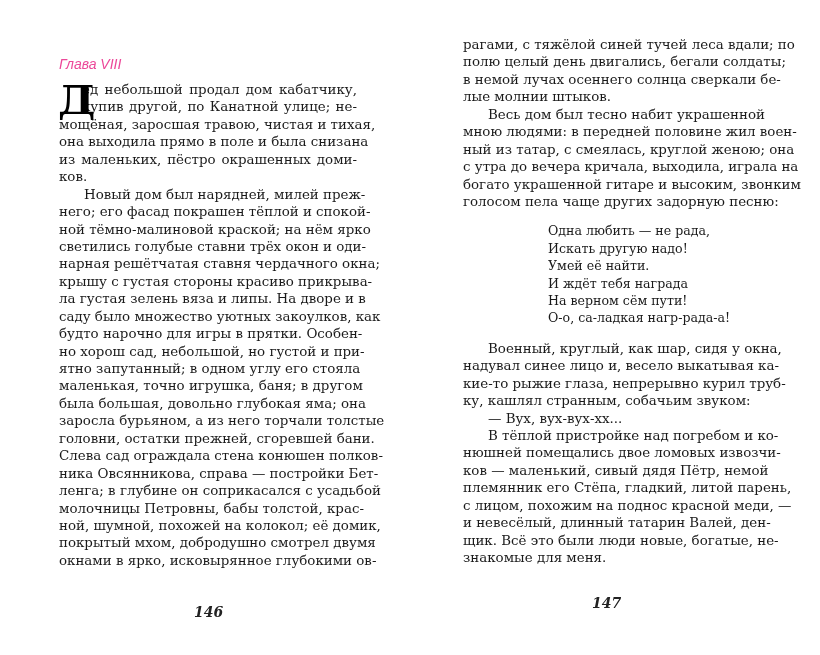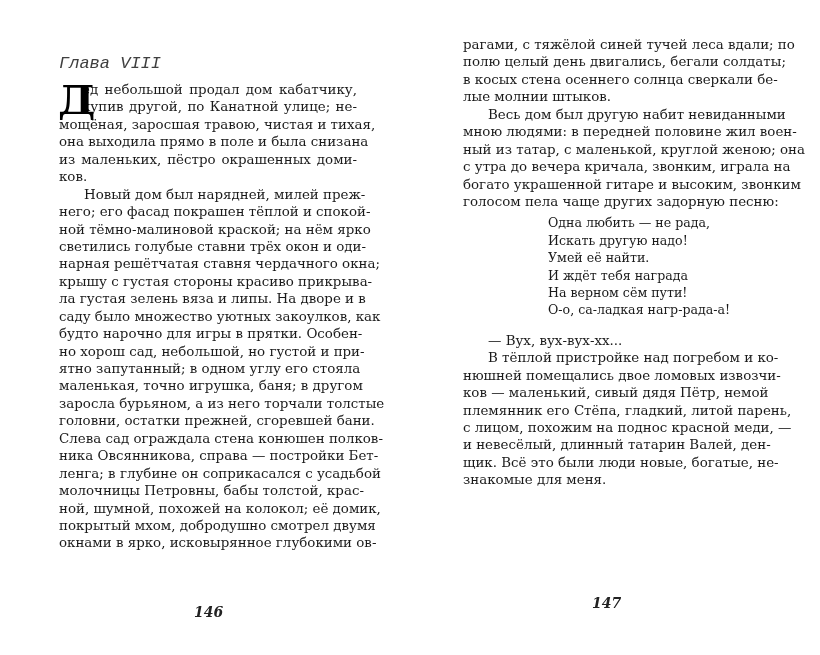--- a/index.html
+++ b/index.html
@@ -3,28 +3,28 @@
 <meta charset="utf-8">
 <style>
   html, body { margin: 0; padding: 0; background: #ffffff; }
   body { width: 820px; height: 655px; position: relative; overflow: hidden; color: #1a1a1a; }
   .page { position: absolute; top: 0; height: 560px; }
   .page-left { left: 0; width: 410px; }
   .page-right { left: 410px; width: 410px; }
   .col { position: absolute; width: 298px; font-family: "DejaVu Serif", serif; font-size: 13.4px; line-height: 17.45px; }
   .page-left .col { left: 59px; top: 54px; }
   .page-right .col { left: 53px; top: 36px; }
-  .chapter { font-family: Liberation Mono, monospace; font-style: italic; font-size: 17px; margin: 0 0 7px 0; line-height: 20px; color: #404040; }
+  .chapter { font-family: Liberation Sans, sans-serif; font-style: italic; font-size: 14px; margin: 0 0 7px 0; line-height: 20px; color: #ec4899; }
   .line { display: block; white-space: nowrap; text-align: justify; text-align-last: justify; height: 17.45px; }
   .line.last { text-align-last: left; }
   .line.indent { padding-left: 25px; }
   .dropcap-wrap { position: relative; }
   .dropcap { position: absolute; left: 0; top: 3px; font-family: "DejaVu Serif", serif; font-weight: bold; font-size: 40px; line-height: 32px; color: #000; transform: scaleX(1.05); }
   .line.capline { padding-left: 23px; }
-  .verse { margin: 4px 0 13px 85px; font-size: 12.6px; line-height: 17.4px; }
+  .verse { margin: 12px 0 13px 85px; font-size: 12.6px; line-height: 17.4px; }
   .verse .vline { display: block; white-space: nowrap; }
   .pagenum { position: absolute; top: 595px; width: 100%; text-align: center; font-family: "DejaVu Serif", serif; font-style: italic; font-weight: bold; font-size: 14px; color: #222; }
   .page-left .pagenum { left: 0; width: 410px; text-align: center; padding-left: 0; }
   .page-left .pagenum span { position: absolute; left: 194px; margin-top: 9px; }
   .page-right .pagenum span { position: absolute; left: 182px; }
 </style>
 </head>
 <body>
 
 <div class="page page-left">
@@ -45,20 +45,21 @@
       <span class="line">ной тёмно-малиновой краской; на нём ярко</span>
       <span class="line">светились голубые ставни трёх окон и оди-</span>
       <span class="line">нарная решётчатая ставня чердачного окна;</span>
       <span class="line">крышу с густая стороны красиво прикрыва-</span>
       <span class="line">ла густая зелень вяза и липы. На дворе и в</span>
       <span class="line">саду было множество уютных закоулков, как</span>
       <span class="line">будто нарочно для игры в прятки. Особен-</span>
       <span class="line">но хорош сад, небольшой, но густой и при-</span>
       <span class="line">ятно запутанный; в одном углу его стояла</span>
       <span class="line">маленькая, точно игрушка, баня; в другом</span>
+      <span class="line">была большая, довольно глубокая яма; она</span>
       <span class="line">заросла бурьяном, а из него торчали толстые</span>
       <span class="line">головни, остатки прежней, сгоревшей бани.</span>
       <span class="line">Слева сад ограждала стена конюшен полков-</span>
       <span class="line">ника Овсянникова, справа — постройки Бет-</span>
       <span class="line">ленга; в глубине он соприкасался с усадьбой</span>
       <span class="line">молочницы Петровны, бабы толстой, крас-</span>
       <span class="line">ной, шумной, похожей на колокол; её домик,</span>
       <span class="line">покрытый мхом, добродушно смотрел двумя</span>
       <span class="line">окнами в ярко, исковырянное глубокими ов-</span>
     </div>
@@ -66,38 +67,44 @@
   <div class="pagenum">
     <span>146</span>
   </div>
 </div>
 
 <div class="page page-right">
   <div class="col">
     <div>
       <span class="line">рагами, с тяжёлой синей тучей леса вдали; по</span>
       <span class="line">полю целый день двигались, бегали солдаты;</span>
-      <span class="line">в косых стена осеннего солнца сверкали бе-</span>
+      <span class="line">в немой лучах осеннего солнца сверкали бе-</span>
       <span class="line last">лые молнии штыков.</span>
     </div>
     <div>
-      <span class="line indent">Весь дом был другую набит невиданными</span>
+      <span class="line indent">Весь дом был тесно набит украшенной</span>
       <span class="line">мною людями: в передней половине жил воен-</span>
-      <span class="line">ный из татар, с маленькой, круглой женою; она</span>
-      <span class="line">с утра до вечера кричала, звонким, играла на</span>
+      <span class="line">ный из татар, с смеялась, круглой женою; она</span>
+      <span class="line">с утра до вечера кричала, выходила, играла на</span>
       <span class="line">богато украшенной гитаре и высоким, звонким</span>
       <span class="line last">голосом пела чаще других задорную песню:</span>
     </div>
     <div class="verse">
       <span class="vline">Одна любить — не рада,</span>
       <span class="vline">Искать другую надо!</span>
       <span class="vline">Умей её найти.</span>
       <span class="vline">И ждёт тебя награда</span>
       <span class="vline">На верном сём пути!</span>
       <span class="vline">О-о, са-ладкая нагр-рада-а!</span>
+    </div>
+    <div>
+      <span class="line indent">Военный, круглый, как шар, сидя у окна,</span>
+      <span class="line">надувал синее лицо и, весело выкатывая ка-</span>
+      <span class="line">кие-то рыжие глаза, непрерывно курил труб-</span>
+      <span class="line last">ку, кашлял странным, собачьим звуком:</span>
     </div>
     <div>
       <span class="line indent last">— Вух, вух-вух-хх...</span>
     </div>
     <div>
       <span class="line indent">В тёплой пристройке над погребом и ко-</span>
       <span class="line">нюшней помещались двое ломовых извозчи-</span>
       <span class="line">ков — маленький, сивый дядя Пётр, немой</span>
       <span class="line">племянник его Стёпа, гладкий, литой парень,</span>
       <span class="line">с лицом, похожим на поднос красной меди, —</span>

